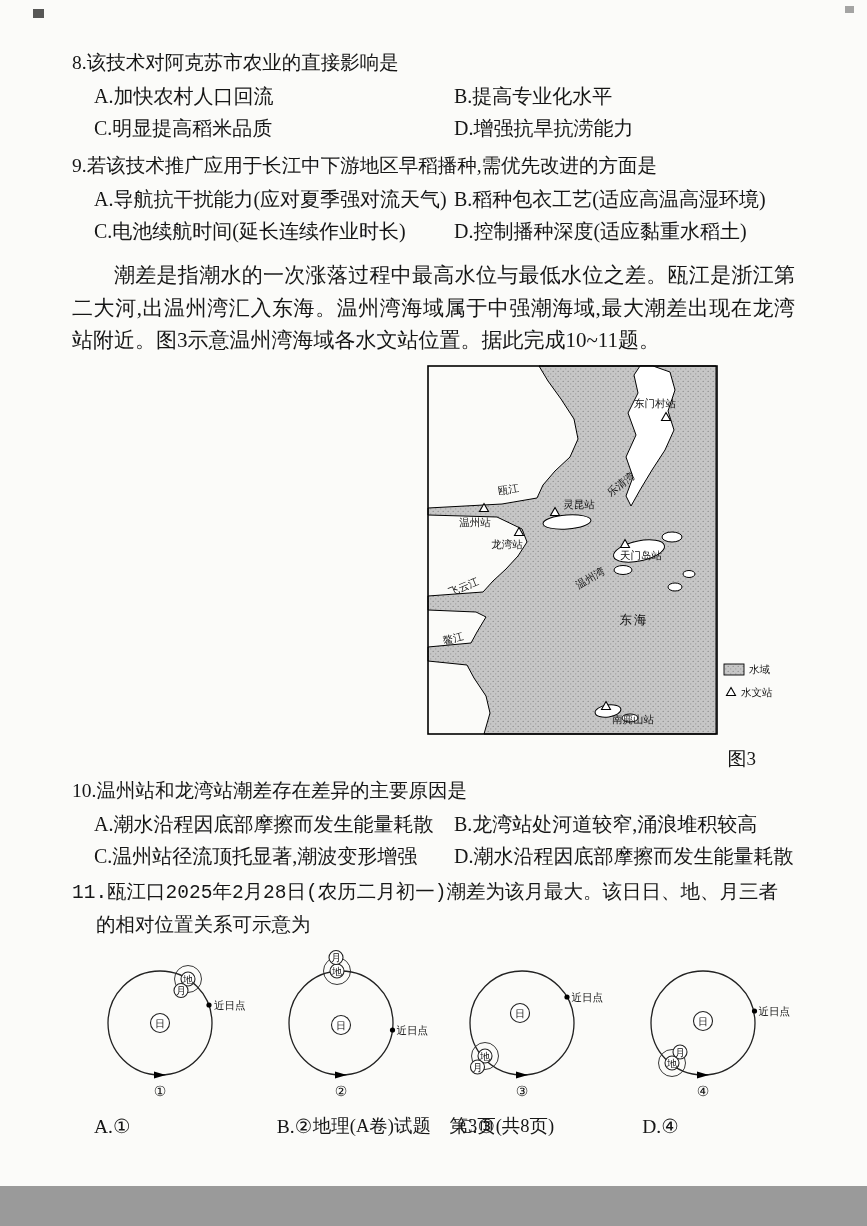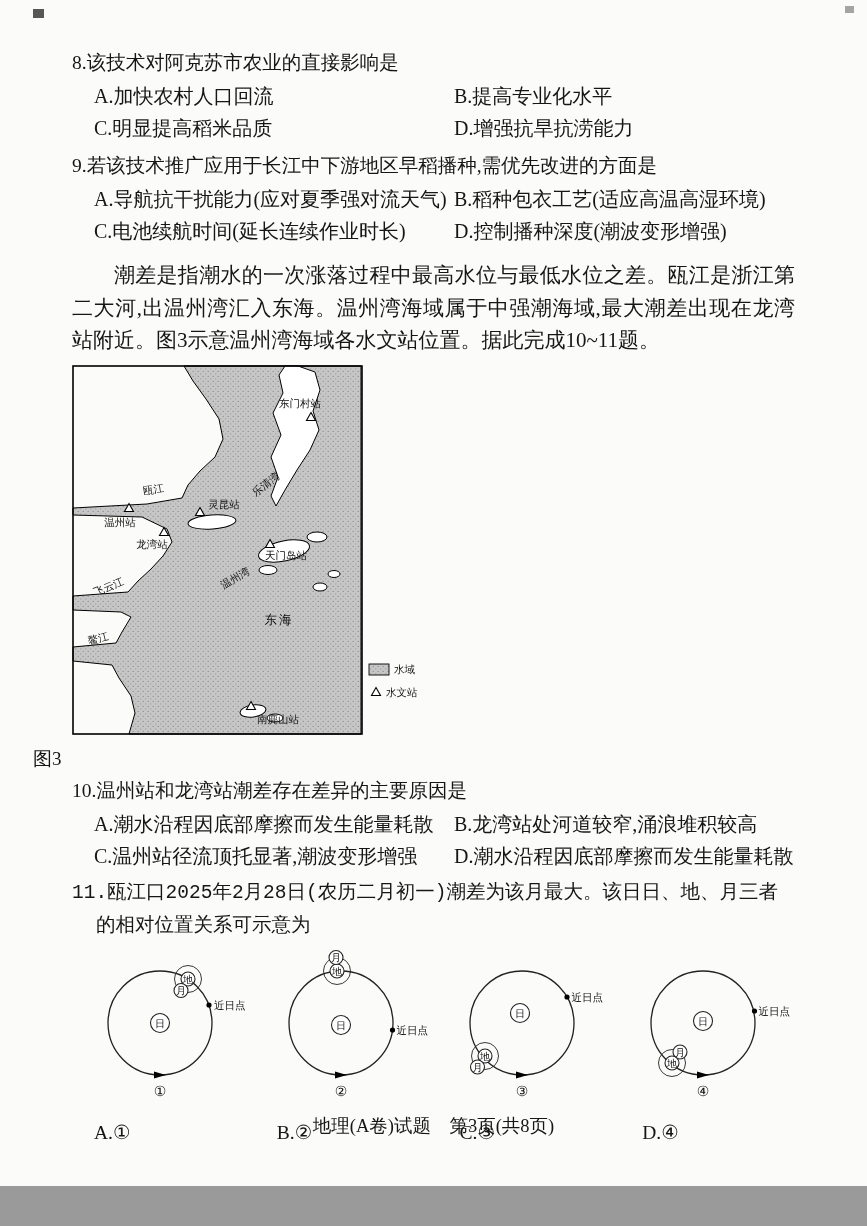--- a/index.html
+++ b/index.html
@@ -27,41 +27,41 @@
     margin:1px 0 5px 0;
   }
   .option { white-space:nowrap; }
 
   .passage {
     font-size:21px; line-height:32.5px;
     text-indent:2em; text-align:justify;
     margin-top:12px;
   }
 
-  figure.map-figure { display:flex; flex-direction:column; align-items:flex-start; margin:8px 0 2px 0; }
+  figure.map-figure { display:flex; flex-direction:column; align-items:flex-end; margin:8px 0 2px 0; }
   .fig-caption { font-size:19px; margin-top:11px; transform:translateX(-39px); }
 
   svg.map text { fill:#111; font-family:inherit; }
   .mlab { font-size:10.5px; }
   .mlab-big { font-size:12.5px; letter-spacing:2px; }
   .sta { fill:#fff; stroke:#000; stroke-width:1.1; }
   .land { fill:#fff; stroke:#000; stroke-width:1; }
 
   .diagrams { display:grid; grid-template-columns:repeat(4,1fr); justify-items:center; margin-top:4px; }
   svg.orbit text { fill:#111; font-family:inherit; }
   .orb { fill:none; stroke:#222; stroke-width:1.3; }
   .morbit { fill:none; stroke:#222; stroke-width:0.9; }
   .body-c { fill:#fff; stroke:#222; stroke-width:1.1; }
   .blab { font-size:10px; text-anchor:middle; }
   .plab { font-size:10.5px; }
   .num { font-size:14px; text-anchor:middle; }
   .dot { fill:#000; }
   .arrow { fill:#000; }
 
-  .answers { display:grid; grid-template-columns:repeat(4,1fr); font-size:19.5px; margin-top:22px;gap:8px; }
+  .answers { display:grid; grid-template-columns:repeat(4,1fr); font-size:19.5px; margin-top:16px;gap:8px; }
   .answers .answer { padding-left:22px; }
 
   footer.page-footer {
     position:absolute; left:0; right:0; bottom:48px;
     text-align:center; font-size:18.5px;
   }
 </style>
 </head>
 <body>
 
@@ -78,21 +78,21 @@
       <span class="option">D.增强抗旱抗涝能力</span>
     </div>
   </section>
 
   <section>
     <p class="stem">9.若该技术推广应用于长江中下游地区早稻播种,需优先改进的方面是</p>
     <div class="options">
       <span class="option">A.导航抗干扰能力(应对夏季强对流天气)</span>
       <span class="option">B.稻种包衣工艺(适应高温高湿环境)</span>
       <span class="option">C.电池续航时间(延长连续作业时长)</span>
-      <span class="option">D.控制播种深度(潮波变形增强)</span>
+      <span class="option">D.控制播种深度(适应黏重水稻土)</span>
     </div>
   </section>
 
   <p class="passage">潮差是指潮水的一次涨落过程中最高水位与最低水位之差。瓯江是浙江第二大河,出温州湾汇入东海。温州湾海域属于中强潮海域,最大潮差出现在龙湾站附近。图3示意温州湾海域各水文站位置。据此完成10~11题。</p>
 
   <figure class="map-figure">
     <svg class="map" viewBox="0 0 368 370" width="368" height="370">
       <defs>
         <pattern id="seaPat" width="5" height="5" patternUnits="userSpaceOnUse">
           <rect width="5" height="5" fill="#c6c6c6"></rect>

